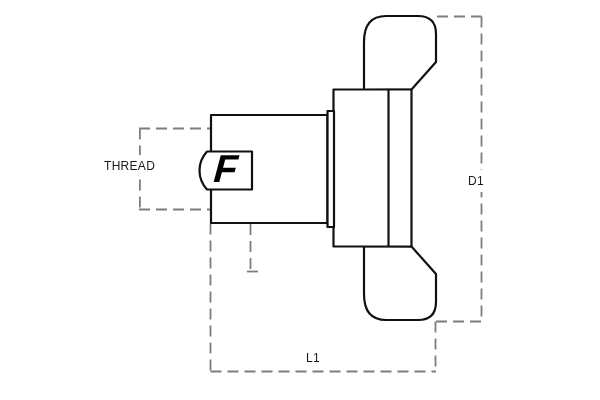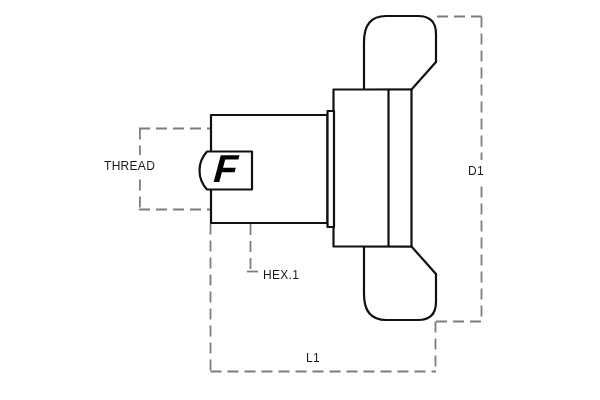--- a/index.html
+++ b/index.html
@@ -22,21 +22,21 @@
     color:var(--ink);
     background:var(--bg);
     font-size:12px;
     line-height:20px;
     letter-spacing:0.3px;
     padding:1px 2px;
     white-space:nowrap;
   }
   #lbl-thread{left:102px;top:155px;}
   #lbl-hex{left:261px;top:264px;}
-  #lbl-d1{left:466px;top:160px;}
+  #lbl-d1{left:466px;top:170px;}
   #lbl-l1{left:304px;top:347px;}
   .logo-f{
     position:absolute;
     left:214px;top:150px;
     width:36px;height:38px;
     color:#000;
     font-size:39px;
     line-height:38px;
     font-weight:900;
     font-style:italic;
@@ -82,18 +82,17 @@
       <rect x="327.5" y="111" width="6.5" height="116"></rect>
 
       <path d="M 252 151.5 L 207 151.5 C 202 157 199.5 163.5 199.5 170.5 C 199.5 177.5 202 184 207 189.5 L 252 189.5 Z"></path>
     </g>
   </svg>
 
   <div class="logo-f" id="logo-f">F</div>
 
   <div class="dim-label" id="lbl-thread">THREAD</div>
 
-  <div class="dim-label" id="lbl-hex">HEX.1</div>
 
   <div class="dim-label" id="lbl-d1">D1</div>
 
   <div class="dim-label" id="lbl-l1">L1</div>
 </div>
 
 </body></html>

